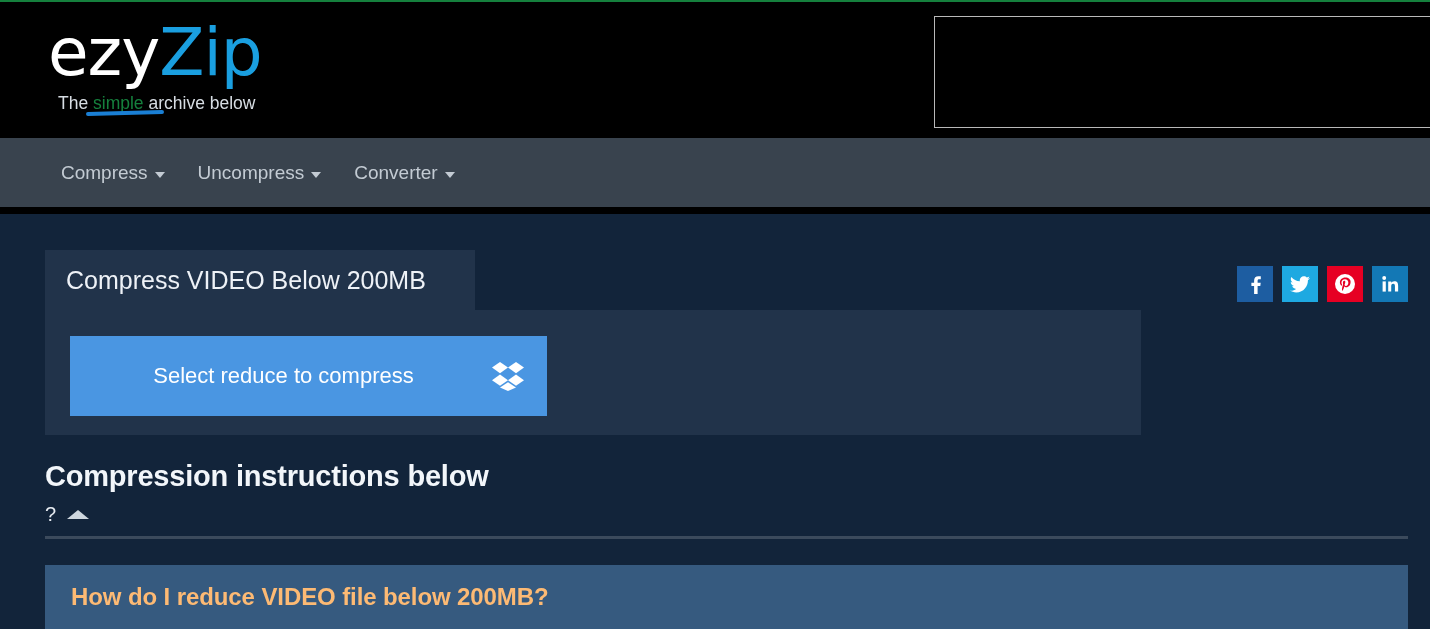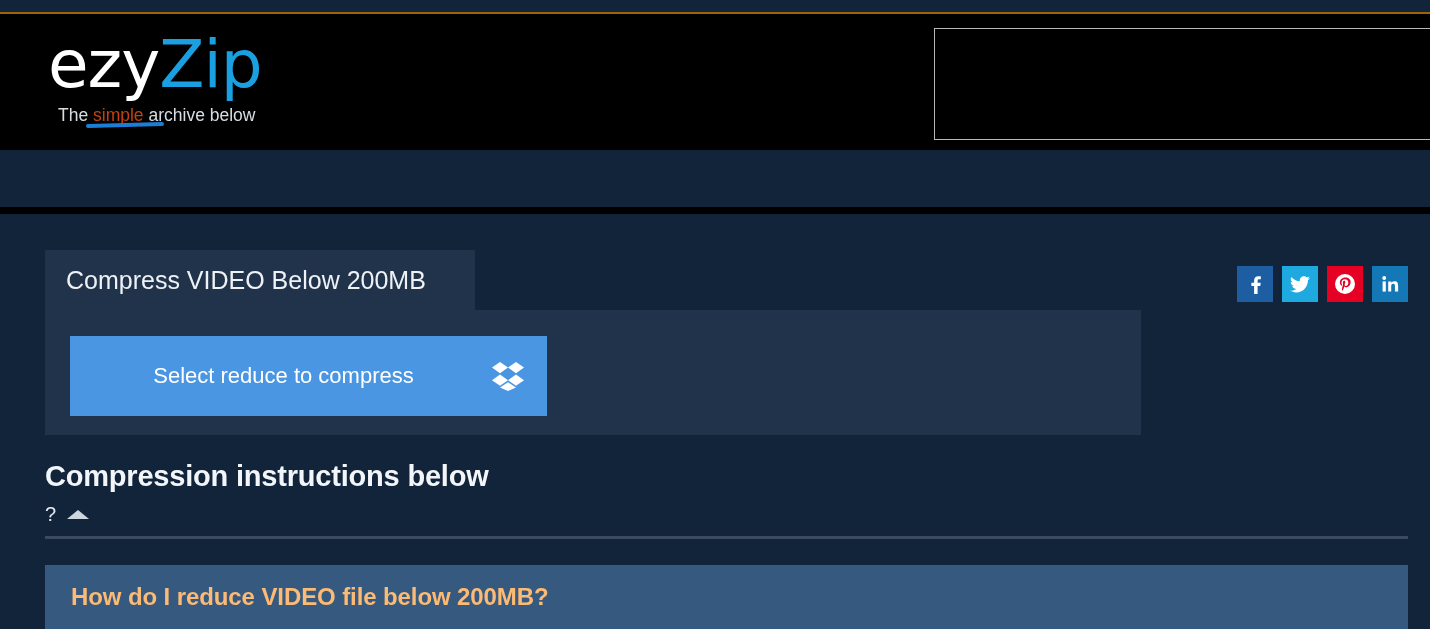--- a/index.html
+++ b/index.html
@@ -24,22 +24,21 @@
     overflow: hidden;
   }
 
   
   .topbar {
     position: absolute;
     top: 0; left: 0;
     width: 1430px;
     height: 138px;
     background: #000000;
-    border-top: 2px solid #a16207;
-    margin-top: 12px;
+    border-top: 2px solid #15803d;
   }
 
   .brand {
     position: absolute;
     left: 48px;
     top: 14px;
     width: 420px;
   }
 
   .brand-logo {
@@ -56,21 +55,21 @@
   .brand-tagline {
     position: relative;
     margin-top: 2px;
     padding-left: 10px;
     font-size: 17.5px;
     line-height: 22px;
     color: #d7dde3;
     white-space: nowrap;
   }
   .brand-tagline .simple {
-    color: #c2410c;
+    color: #15803d;
     position: relative;
   }
   .tagline-swoosh {
     position: absolute;
     left: 38px;
     top: 19px;
     width: 78px;
     height: 4px;
     background: #1a7fd4;
     transform: rotate(-1.4deg);
@@ -294,20 +293,34 @@
       </div>
       <div class="brand-tagline">
         <span>The </span><span class="simple">simple</span><span> archive below</span>
         <span class="tagline-swoosh"></span>
       </div>
     </div>
 
     <div class="ad-box"></div>
   </header>
 
+  <nav class="navbar">
+    <div class="nav-item">
+      <span>Compress</span>
+      <span class="caret-down"></span>
+    </div>
+    <div class="nav-item">
+      <span>Uncompress</span>
+      <span class="caret-down"></span>
+    </div>
+    <div class="nav-item">
+      <span>Converter</span>
+      <span class="caret-down"></span>
+    </div>
+  </nav>
   <div class="nav-underline"></div>
 
   <section class="card">
     <div class="card-tabstrip">
       <div class="card-tab">
         <span>Compress VIDEO Below 200MB</span>
       </div>
     </div>
 
     <button class="select-btn">

